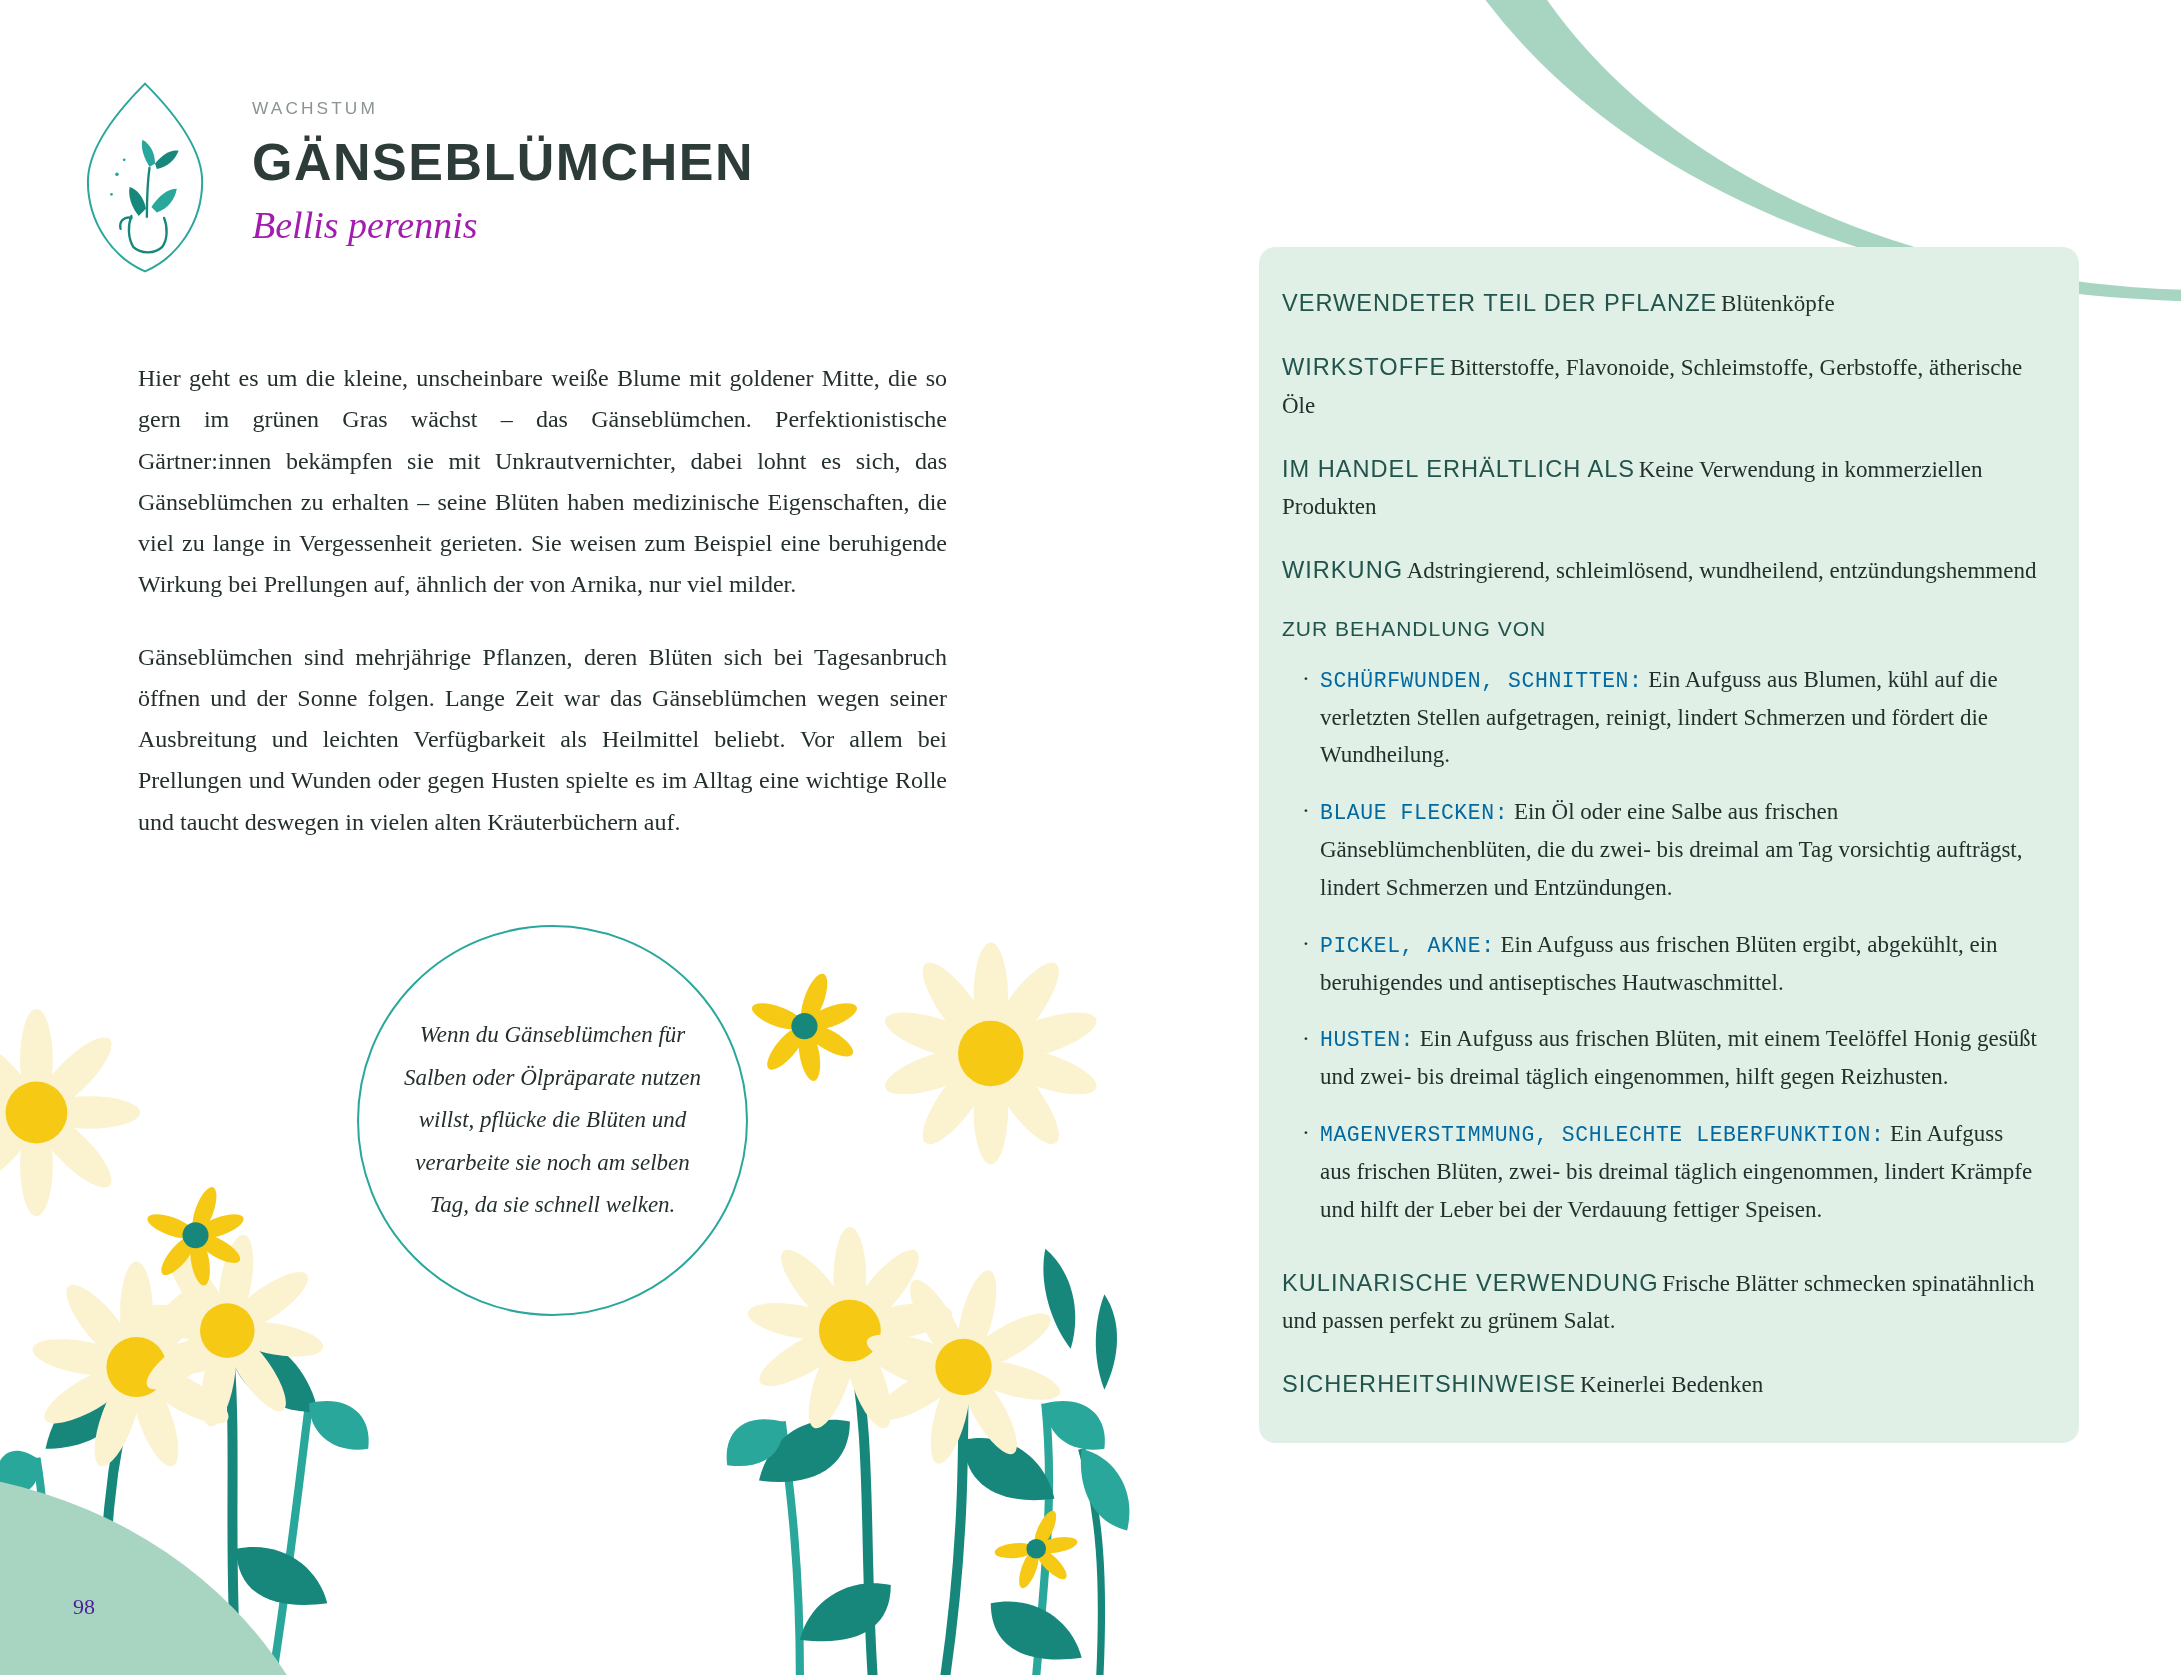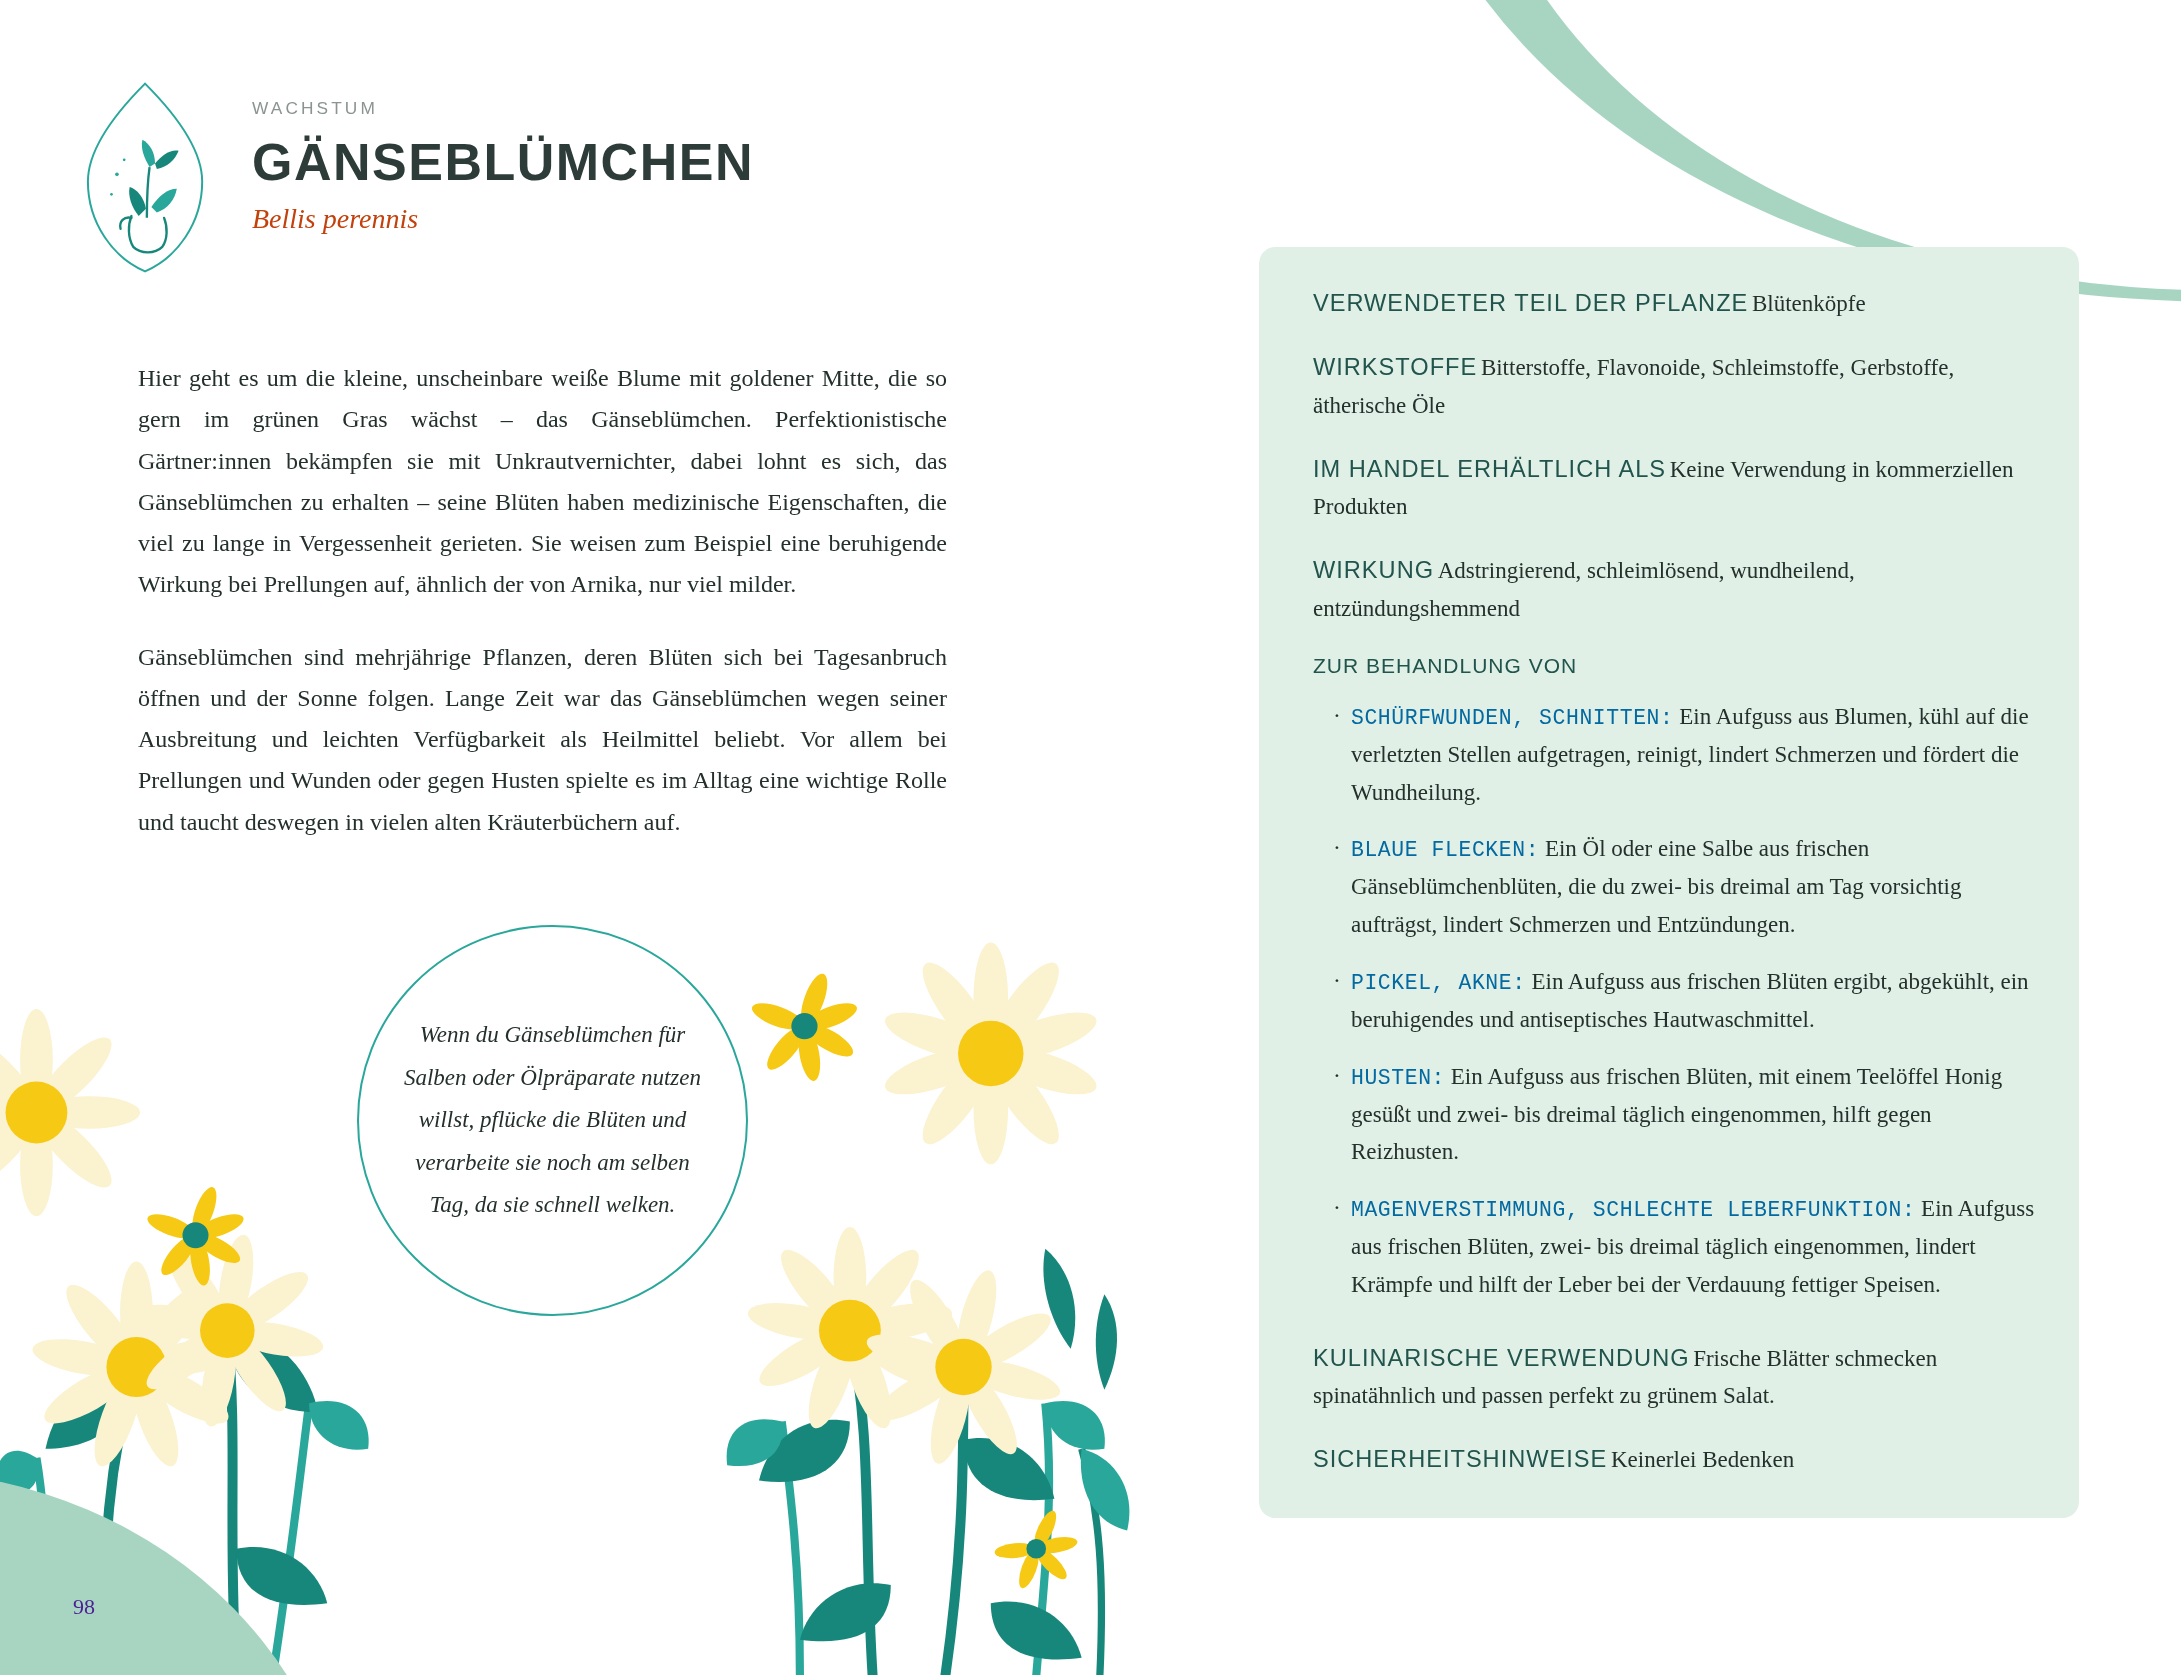--- a/index.html
+++ b/index.html
@@ -112,22 +112,22 @@
     font-weight: 700;
     font-size: 52px;
     letter-spacing: 1.5px;
     color: #2d3c39;
     margin: 0;
     line-height: 1.05;
   }
   .subtitle {
     font-family: "Liberation Serif", serif;
     font-style: italic;
-    font-size: 28px;
-    color: #c2410c;
+    font-size: 38px;
+    color: #a21caf;
     margin: 12.7px 0 0 0;
   }
 
   
   .body-copy {
     position: absolute;
     left: 138px;
     top: 350px;
     width: 809px;
     z-index: 4;
@@ -175,21 +175,21 @@
     color: #24302c;
     padding: 0 42px;
   }
 
   
   .panel {
     position: absolute;
     left: 1259px;
     top: 247px;
     width: 820px;
-    padding: 38px 42px 40px 54px;
+    padding: 38px 42px 40px 23px;
     box-sizing: border-box;
     background: #e1f0e7;
     border-radius: 16.4px;
     z-index: 4;
   }
   .panel-block { margin-bottom: 27px; }
   .panel-block:last-child { margin-bottom: 0; }
   .lbl {
     font-family: "Liberation Sans", sans-serif;
     font-size: 23.6px;

